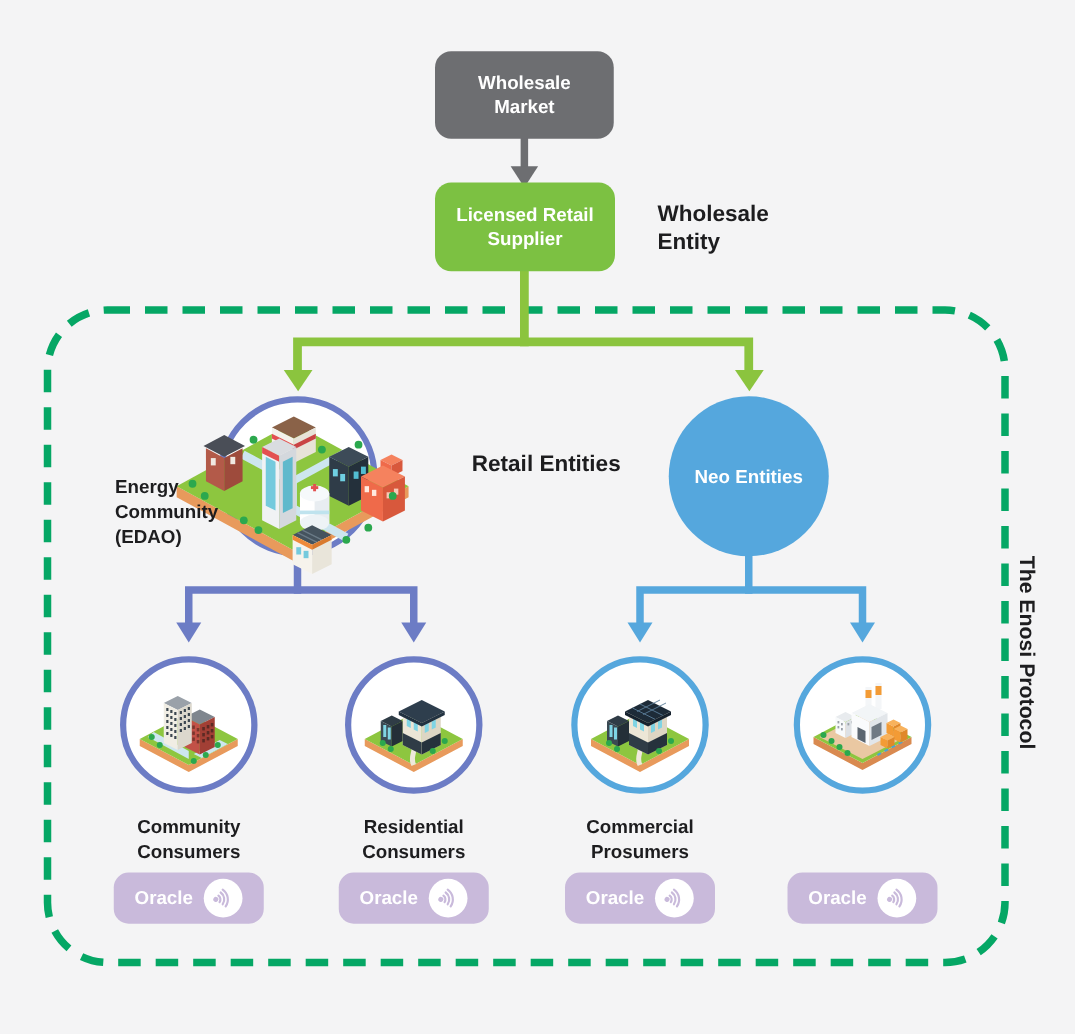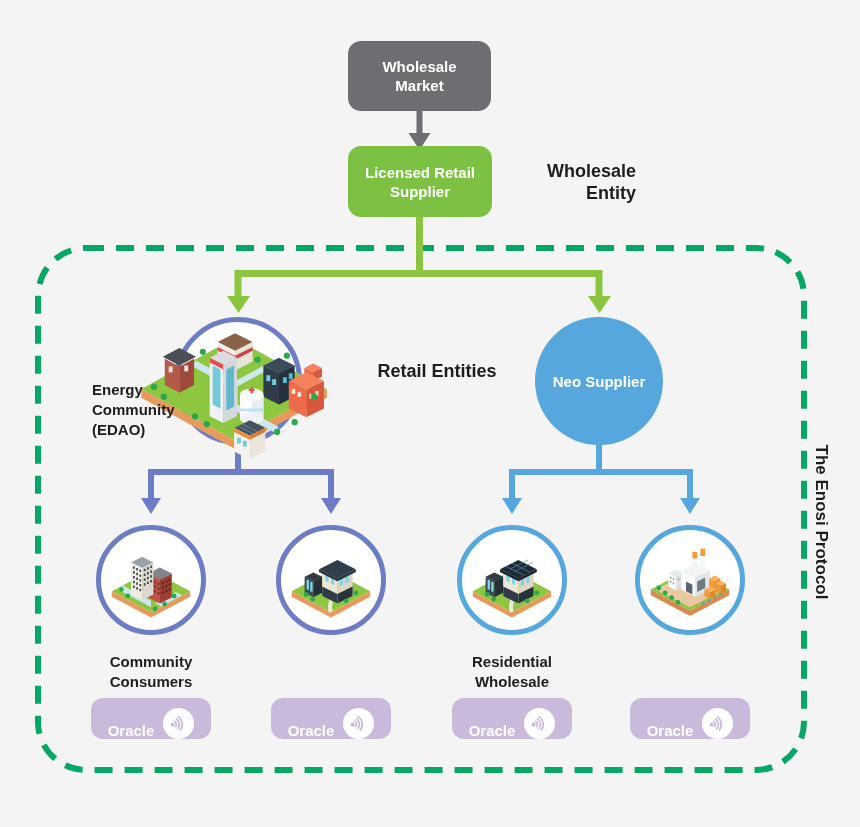--- a/index.html
+++ b/index.html
@@ -13,21 +13,21 @@
   .abs{position:absolute;}
   .connectors{left:0;top:0;}
   .node-box{border-radius:13px;display:flex;align-items:center;justify-content:center;
             text-align:center;font-weight:700;color:#fff;font-size:15px;line-height:19px;}
   .circle{border-radius:50%;box-sizing:border-box;background:var(--white);
           display:flex;align-items:center;justify-content:center;}
   .lbl{font-weight:700;color:var(--text);}
   .sec-lbl{font-size:18px;line-height:22px;}
   .small-lbl{font-size:15px;line-height:20px;}
   .center{text-align:center;}
-  .pill{border-radius:12px;background:var(--pill);display:flex;align-items:flex-end;
+  .pill{border-radius:12px;background:var(--pill);display:flex;align-items:center;
         justify-content:center;gap:9px;color:#fff;font-size:15px;font-weight:600;}
   .pill-icon{width:31px;height:31px;border-radius:50%;background:#fff;display:flex;
              align-items:center;justify-content:center;}
   .protocol-lbl{font-size:17px;font-weight:700;white-space:nowrap;
                 transform:translate(-50%,-50%) rotate(90deg);}
 </style>
 </head>
 <body>
 
 <div class="stage">
@@ -64,21 +64,21 @@
   </svg>
 
   <div class="abs node-box" style="left:348px;top:41px;width:143px;height:70px;background:var(--gray_node);padding:0 38px;box-sizing:border-box;">
     <span>Wholesale Market</span>
   </div>
 
   <div class="abs node-box" style="left:348px;top:146px;width:144px;height:71px;background:var(--green_node);padding:0 10px;box-sizing:border-box;text-align:center;">
     <span>Licensed Retail Supplier</span>
   </div>
 
-  <div class="abs lbl sec-lbl" style="left:526px;top:160px;width:110px;text-align:right;">Wholesale Entity</div>
+  <div class="abs lbl sec-lbl" style="left:526px;top:160px;width:110px;">Wholesale Entity</div>
 
   <div class="abs lbl sec-lbl center" style="left:377px;top:360px;width:120px;">Retail Entities</div>
 
   <div class="abs circle" style="left:174px;top:317px;width:128px;height:128px;border:5px solid var(--purple);"></div>
 
   <svg class="abs" style="left:140px;top:303px;" width="196" height="166" viewBox="0 0 200 170">
     <path d="M1,88 L96,140 L191,88 L191,97 L96,149 L1,97 Z" fill="#e89a5c"></path>
     <polygon points="96,36 191,88 96,140 1,88" fill="#8dc63f"></polygon>
     <path d="M55,62 L96,84 L96,106 L140,130" stroke="#cde6ef" stroke-width="7" fill="none"></path>
     <path d="M96,84 L138,61" stroke="#cde6ef" stroke-width="6" fill="none"></path>
@@ -148,21 +148,21 @@
       <circle cx="178" cy="96" r="3.2"></circle>
         <circle cx="120" cy="58" r="3.2"></circle>
       <circle cx="64" cy="50" r="3.2"></circle>
         <circle cx="150" cy="54" r="3.2"></circle>
     </g>
   </svg>
 
   <div class="abs lbl small-lbl" style="left:92px;top:380px;width:95px;">Energy Community (EDAO)</div>
 
   <div class="abs circle" style="left:535px;top:317px;width:128px;height:128px;background:var(--blue);color:#fff;font-weight:700;font-size:15px;">
-    <span>Neo Supplier</span>
+    <span>Neo Entities</span>
   </div>
 
   <div class="abs circle" style="left:96px;top:525px;width:110px;height:110px;border:5px solid var(--purple);">
     <svg width="88" height="80" viewBox="0 0 110 100">
       <path d="M6,64 L55,90 L104,64 L104,71 L55,97 L6,71 Z" fill="#e89a5c"></path>
       <polygon points="55,38 104,64 55,90 6,64" fill="#8dc63f"></polygon>
       <path d="M20,57 L55,76 L55,84 L14,62 Z" fill="#cde6ef"></path>
       <path d="M60,79 L86,65 L94,69 L68,83 Z" fill="#cde6ef"></path>
 
       <polygon points="66,34.5 81,42 66,49.5 51,42" fill="#7f868e"></polygon>
@@ -337,21 +337,22 @@
       <polygon points="93,50.5 100,54 93,57.5 86,54" fill="#f8b25c"></polygon>
       <polygon points="86,54 93,57.5 93,67.5 86,64" fill="#f39b35"></polygon>
       <polygon points="93,57.5 100,54 100,64 93,67.5" fill="#e0882a"></polygon>
       <polygon points="80,58.5 87,62 80,65.5 73,62" fill="#f8b25c"></polygon>
       <polygon points="73,62 80,65.5 80,73.5 73,70" fill="#f39b35"></polygon>
       <polygon points="80,65.5 87,62 87,70 80,73.5" fill="#e0882a"></polygon>
     </svg>
   </div>
 
   <div class="abs lbl small-lbl center" style="left:86px;top:652px;width:130px;">Community Consumers</div>
-  <div class="abs lbl small-lbl center" style="left:447px;top:652px;width:130px;">Residential Wholesale</div>
+  <div class="abs lbl small-lbl center" style="left:266px;top:652px;width:130px;">Residential Consumers</div>
+  <div class="abs lbl small-lbl center" style="left:447px;top:652px;width:130px;">Commercial Prosumers</div>
 
   <div class="abs pill" style="left:91px;top:698px;width:120px;height:41px;">
     <span>Oracle</span>
     <span class="pill-icon">
       <svg width="21" height="21" viewBox="0 0 24 24">
           <g transform="rotate(35 12 12)">
         <circle cx="7.2" cy="16.8" r="2.3" fill="var(--pill)"></circle>
         <path d="M7.2,12.6 A4.2,4.2 0 0 1 11.4,16.8 M7.2,9.1 A7.7,7.7 0 0 1 14.9,16.8 M7.2,5.8 A11,11 0 0 1 18.2,16.8" stroke="var(--pill)" stroke-width="2" fill="none" stroke-linecap="round"></path>
       </g>
         </svg>

